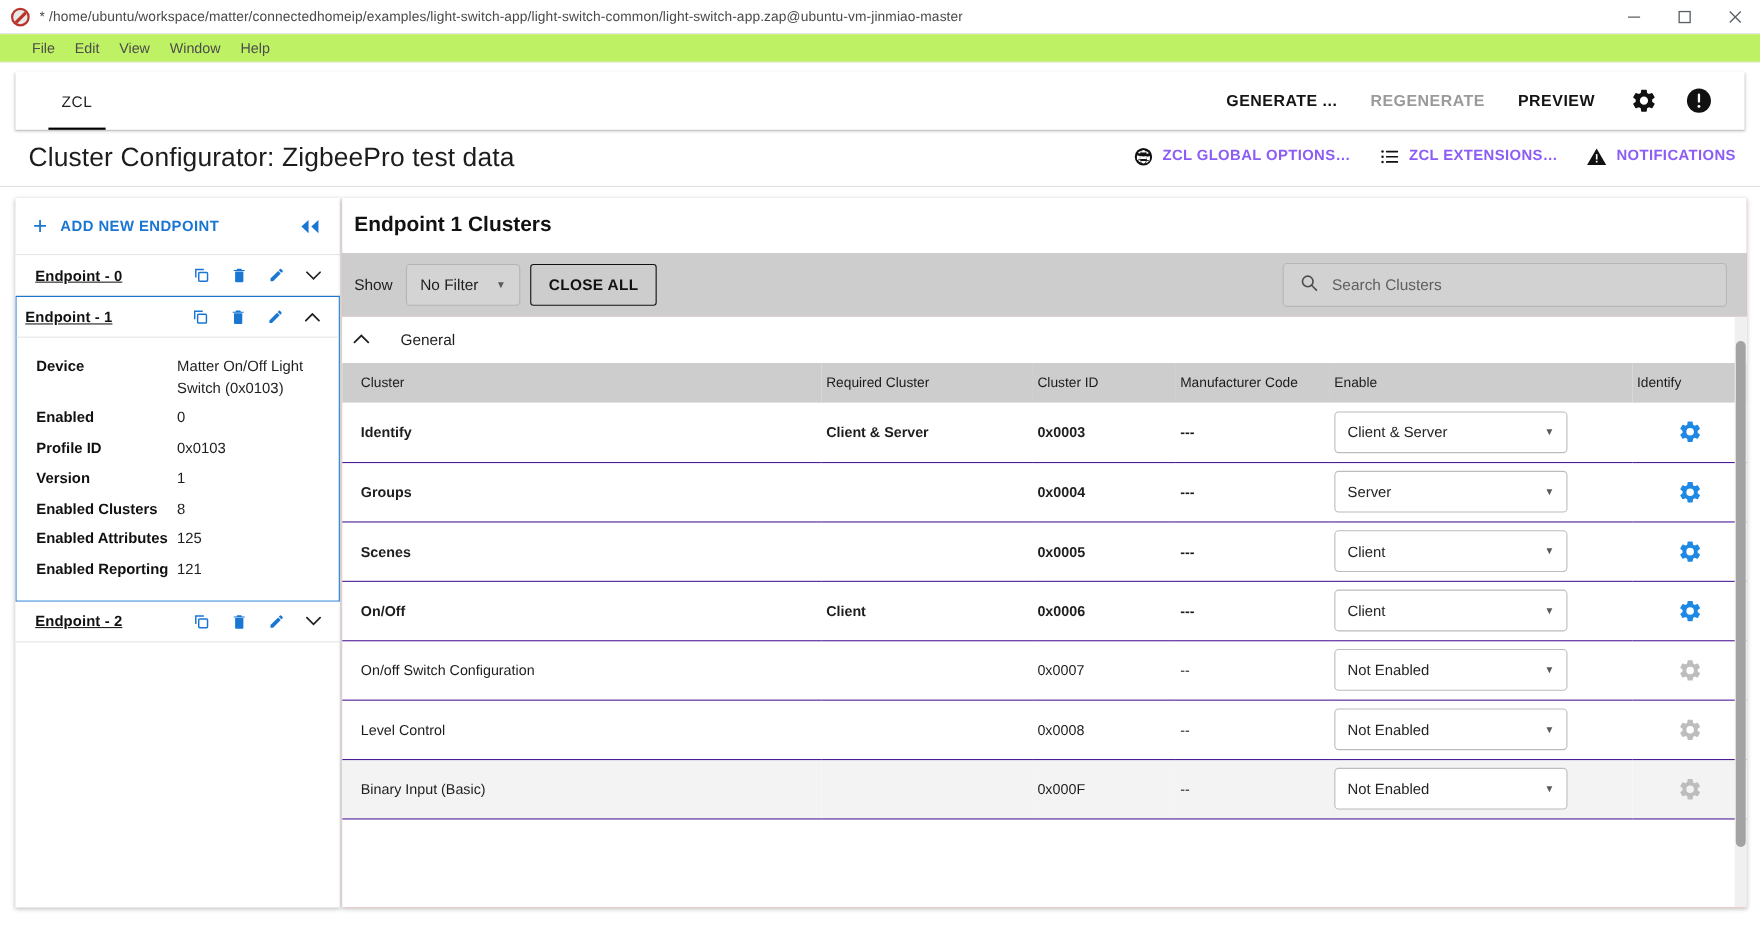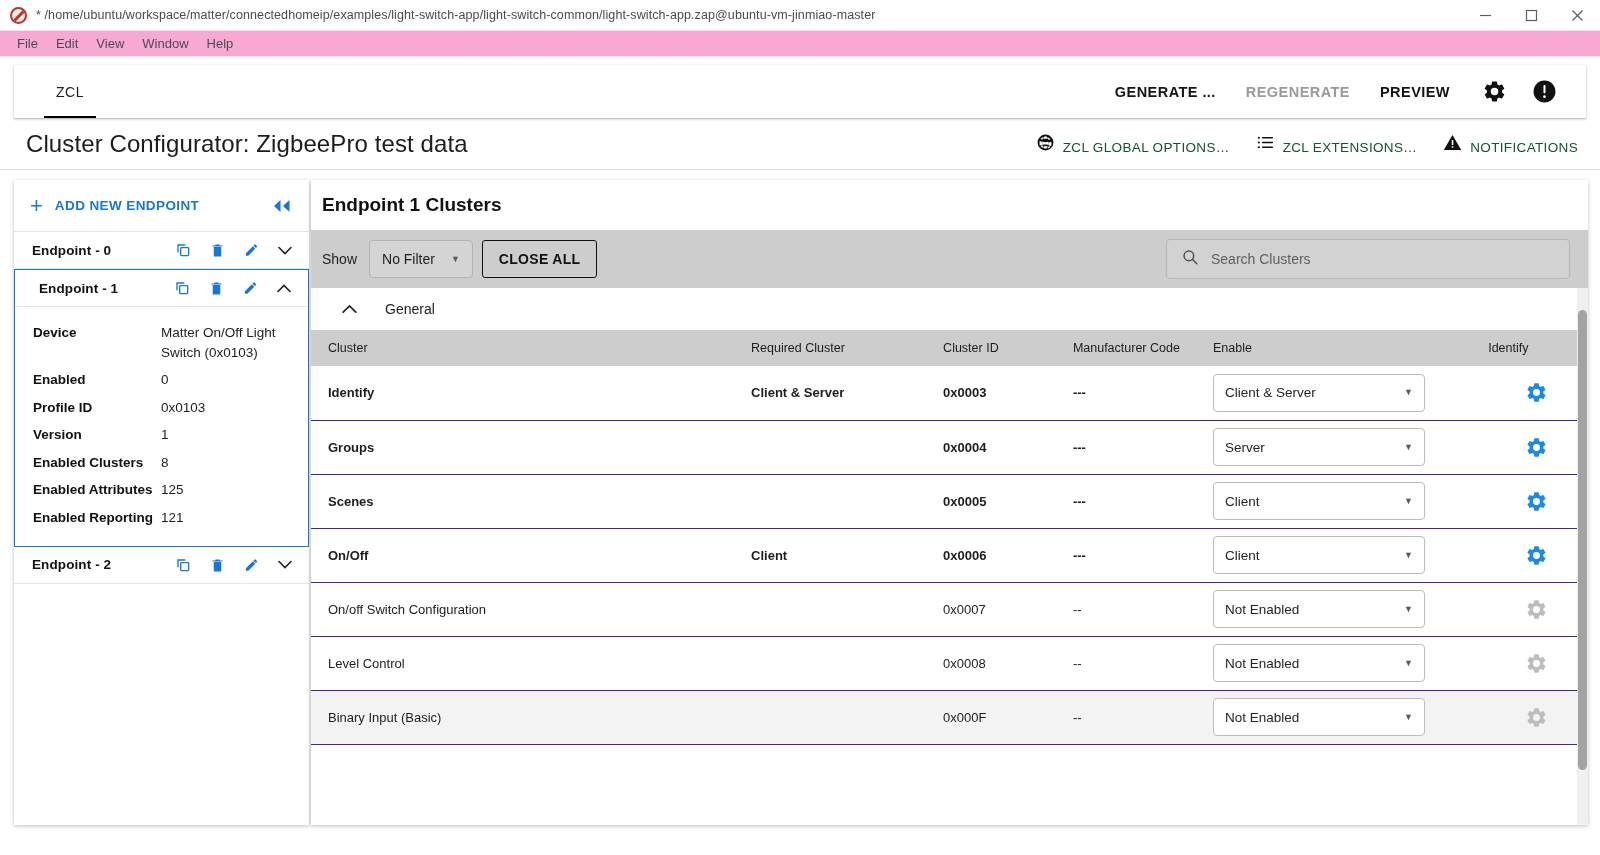--- a/index.html
+++ b/index.html
@@ -59,23 +59,23 @@
     display: flex; align-items: center; justify-content: center;
     color: #5a5f66;
   }
   .win-btn svg { display: block; }
 
   
   .menubar {
     height: 26px;
     display: flex;
     align-items: center;
-    background: #f9a8d4;
+    background: #bef264;
     border-bottom: 1px solid #e8e8e8;
-    padding-left: 8px;
+    padding-left: 20px;
   }
   .menu-item {
     font-size: 13px;
     color: #4c4c4c;
     padding: 3px 9px;
     white-space: nowrap;
   }
 
   
   .appbar-wrap {
@@ -144,26 +144,26 @@
     letter-spacing: 0.1px;
   }
   .page-head-right {
     margin-left: auto;
     display: flex;
     align-items: center;
     gap: 26px;
   }
   .head-action {
     display: flex;
-    align-items: flex-end;
+    align-items: flex-start;
     gap: 8px;
     font-size: 13.5px;
-    font-weight: 400;
+    font-weight: 700;
     letter-spacing: 0.35px;
-    color: #14532d;
+    color: #8b5cf6;
     white-space: nowrap;
   }
 
   
   .body {
     display: flex;
     align-items: flex-start;
     padding: 10px 12px 0 14px;
     gap: 2px;
     height: 663px;
@@ -197,36 +197,37 @@
   .collapse-icon { color: #1976d2; display: flex; align-items: center; }
 
   .ep-card { background: #ffffff; }
   .ep-row {
     height: 37px;
     display: flex;
     align-items: center;
     padding: 0 14px 0 18px;
     border-bottom: 1px solid #e6e6e6;
     gap: 14px;
+    text-decoration: underline;
   }
   .ep-name {
     font-size: 13.5px;
     font-weight: 700;
     color: #111111;
     flex: 1;
     letter-spacing: 0.1px;
   }
   .ep-ico { display: flex; align-items: center; justify-content: center; width: 20px; }
   .ep-chev { display: flex; align-items: center; justify-content: center; width: 20px; color: #222; }
 
   .ep-card.selected {
     border: 1.5px solid #1976d2;
     margin: 0 0 0 0;
   }
-  .ep-card.selected .ep-row { border-bottom: 1px solid #e6e6e6; padding-left: 24px; }
+  .ep-card.selected .ep-row { border-bottom: 1px solid #e6e6e6; padding-left: 8px; }
 
   .ep-detail { padding: 12px 16px 14px 18px; }
   .detail-tbl { width: 100%; border-collapse: collapse; }
   .detail-tbl td {
     font-size: 13.5px;
     padding: 4px 0;
     vertical-align: top;
     line-height: 1.45;
   }
   .detail-tbl td.k { font-weight: 700; color: #111; width: 128px; padding-right: 8px; }
@@ -308,21 +309,21 @@
     flex: 1;
     overflow: hidden;
     position: relative;
     background: #ffffff;
   }
   .group-head {
     height: 42px;
     display: flex;
     align-items: center;
     gap: 28px;
-    padding-left: 31px;
+    padding-left: 10px;
     background: #ffffff;
   }
   .group-name { font-size: 14px; color: #1e1e1e; }
 
   table.clusters { width: 100%; border-collapse: collapse; table-layout: fixed; }
   table.clusters thead th {
     background: #cdcdcd;
     height: 36px;
     font-size: 12.5px;
     font-weight: 400;

